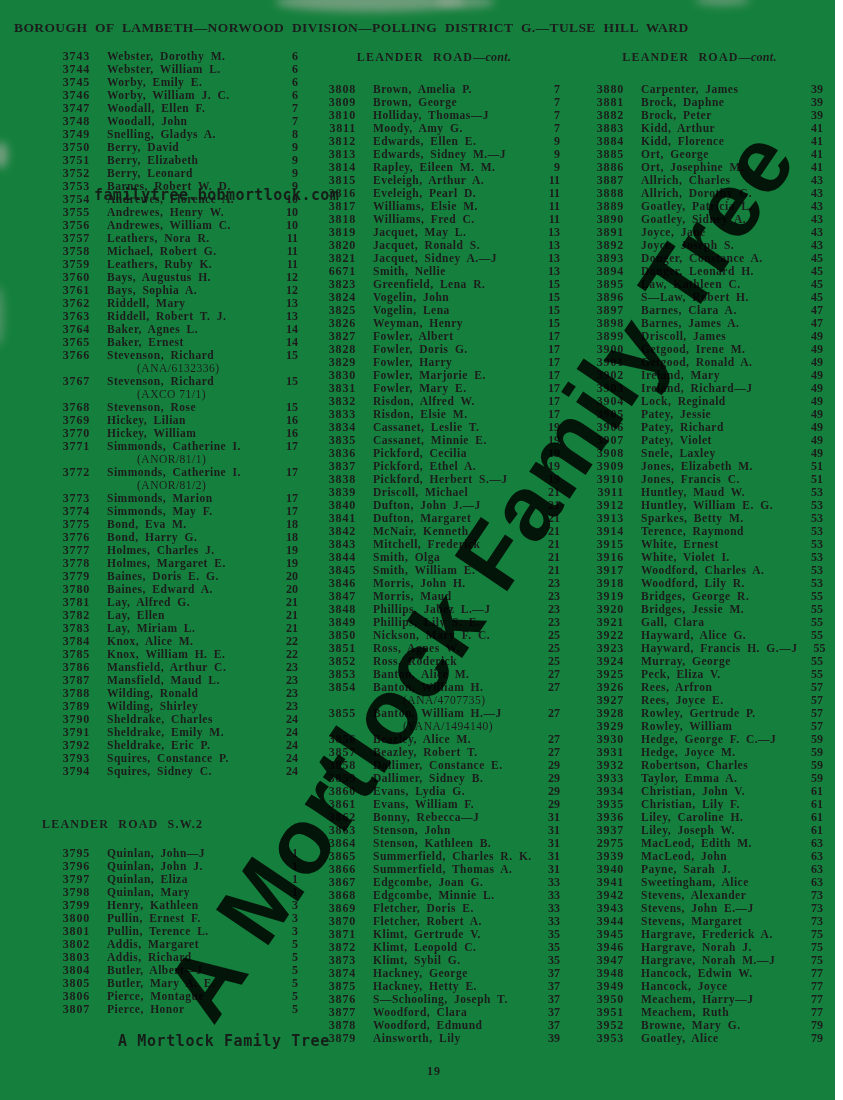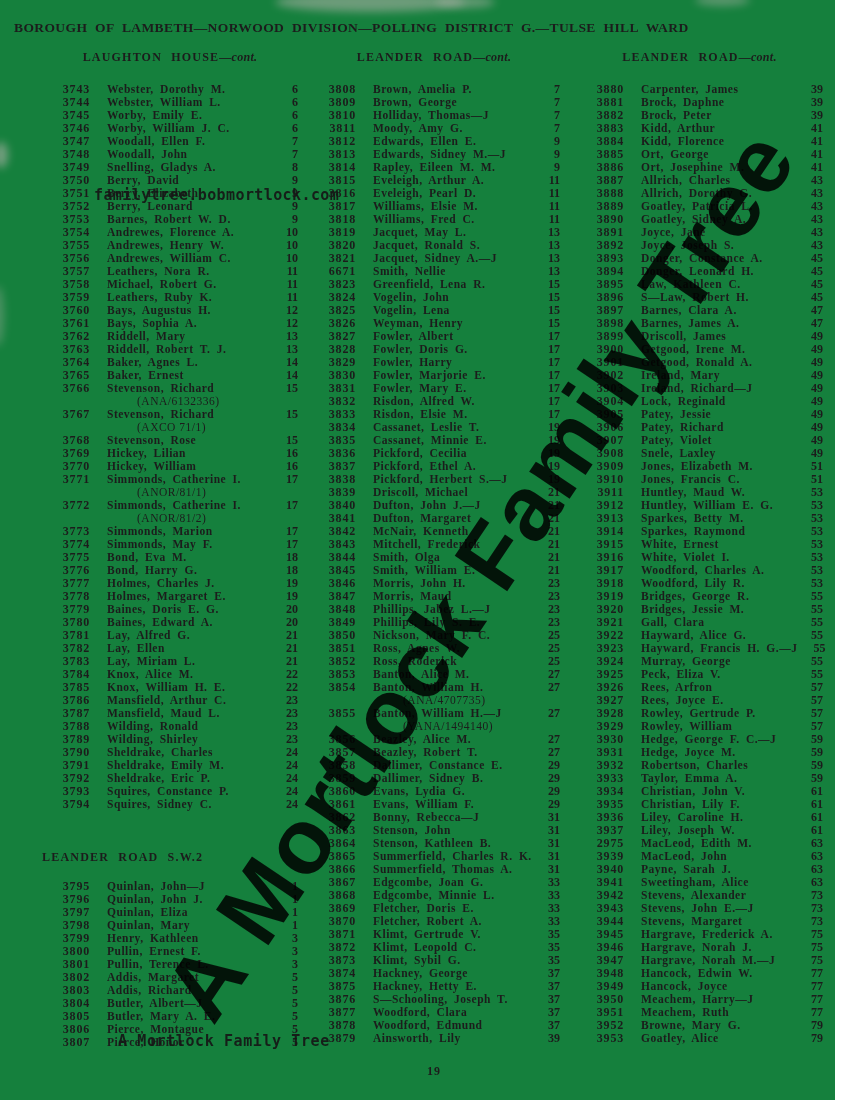--- a/index.html
+++ b/index.html
@@ -63,21 +63,20 @@
   <div class="smudge s1"></div>
   <div class="smudge s2"></div>
   <div class="smudge s3"></div>
   <div class="smudge s4"></div>
   <div class="smudge s5"></div>
   <div class="edge-right"></div>
 
   <div class="title">BOROUGH OF LAMBETH—NORWOOD DIVISION—POLLING DISTRICT G.—TULSE HILL WARD</div>
 
   <div class="col col1">
-    <div class="col-head"><span>LAUGHTON HOUSE</span><span class="it">—cont.</span></div>
     <div class="rows">
         <div class="row">
           <span class="eno">3743</span>
           <span class="nm">Webster, Dorothy M.</span>
           <span class="hs">6</span>
         </div>
         <div class="row">
           <span class="eno">3744</span>
           <span class="nm">Webster, William L.</span>
           <span class="hs">6</span>
@@ -941,21 +940,21 @@
           <span class="nm">Huntley, William E. G.</span>
           <span class="hs">53</span>
         </div>
         <div class="row">
           <span class="eno">3913</span>
           <span class="nm">Sparkes, Betty M.</span>
           <span class="hs">53</span>
         </div>
         <div class="row">
           <span class="eno">3914</span>
-          <span class="nm">Sparkes, Raymond</span>
+          <span class="nm">Terence, Raymond</span>
           <span class="hs">53</span>
         </div>
         <div class="row">
           <span class="eno">3915</span>
           <span class="nm">White, Ernest</span>
           <span class="hs">53</span>
         </div>
         <div class="row">
           <span class="eno">3916</span>
           <span class="nm">White, Violet I.</span>

